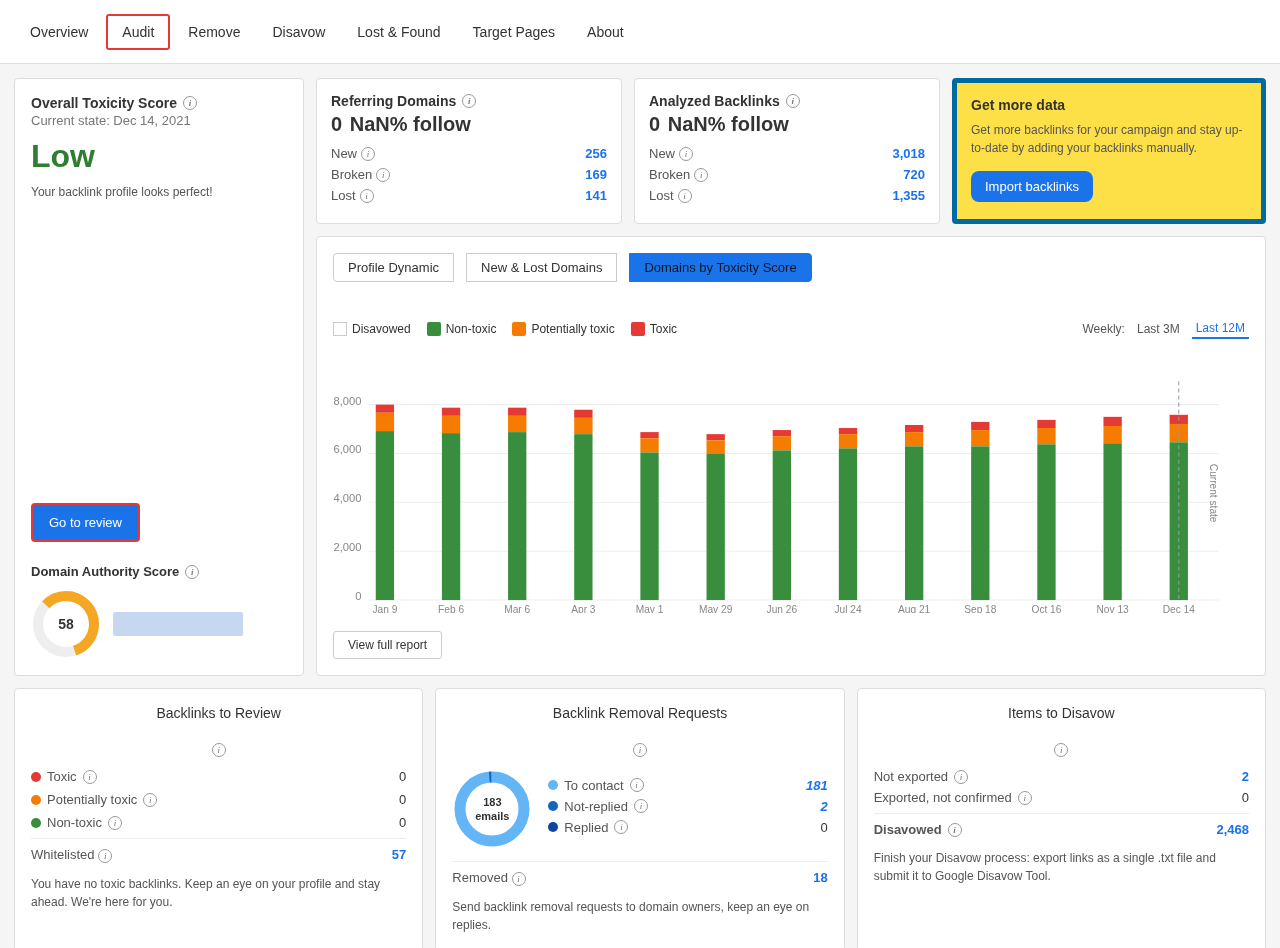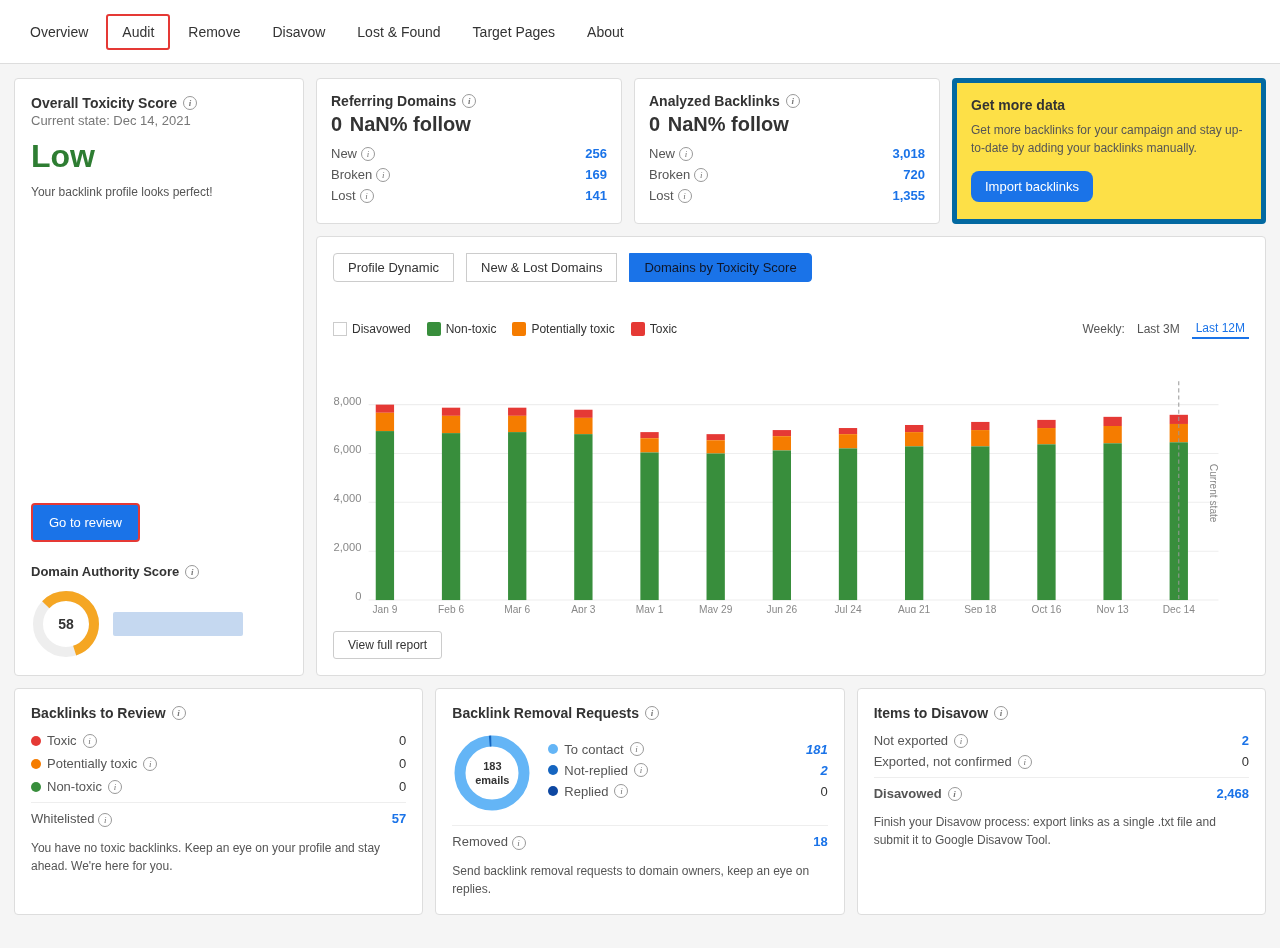--- a/index.html
+++ b/index.html
@@ -313,25 +313,26 @@
     }
     .bottom-card {
       flex: 1;
       background: #fff;
       border: 1px solid #ddd;
       border-radius: 4px;
       padding: 16px;
     }
     .bottom-card-title {
       font-size: 14px;
-      font-weight: bold;
+      font-weight: normal;
       margin-bottom: 12px;
       display: flex;
       align-items: center;
-      gap: 6px;
+      gap: 22px;
+      flex-direction: column;
     }
     .review-row {
       display: flex;
       justify-content: space-between;
       margin-bottom: 8px;
       font-size: 13px;
       align-items: center;
     }
     .review-row .left {
       display: flex;

